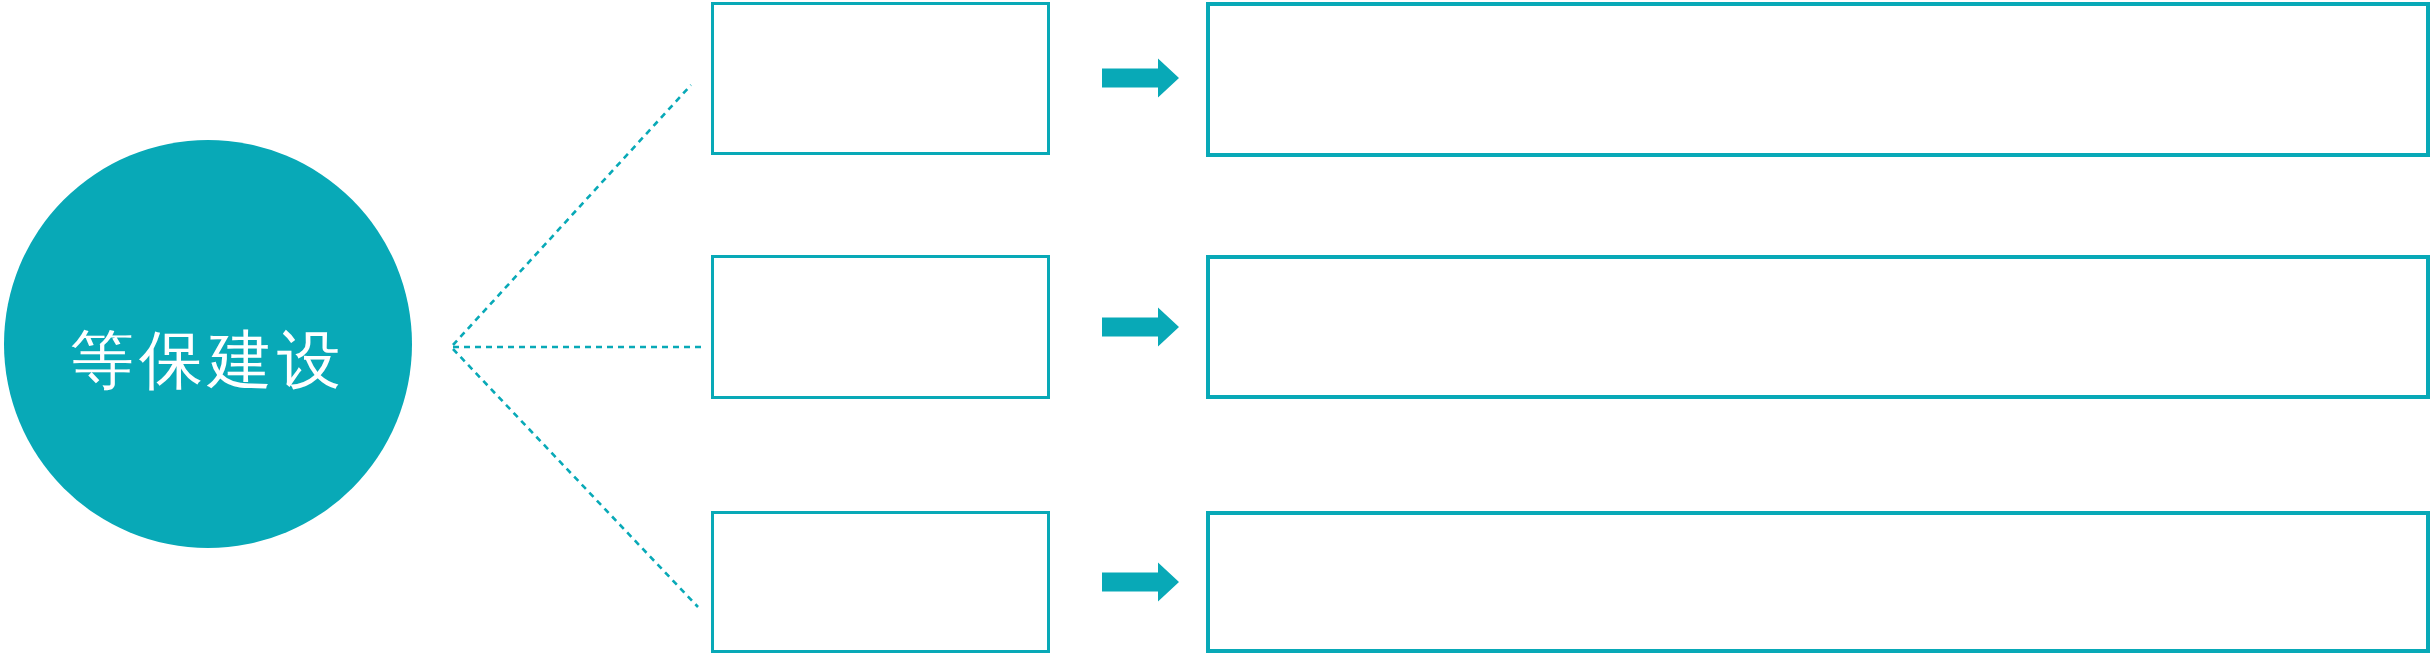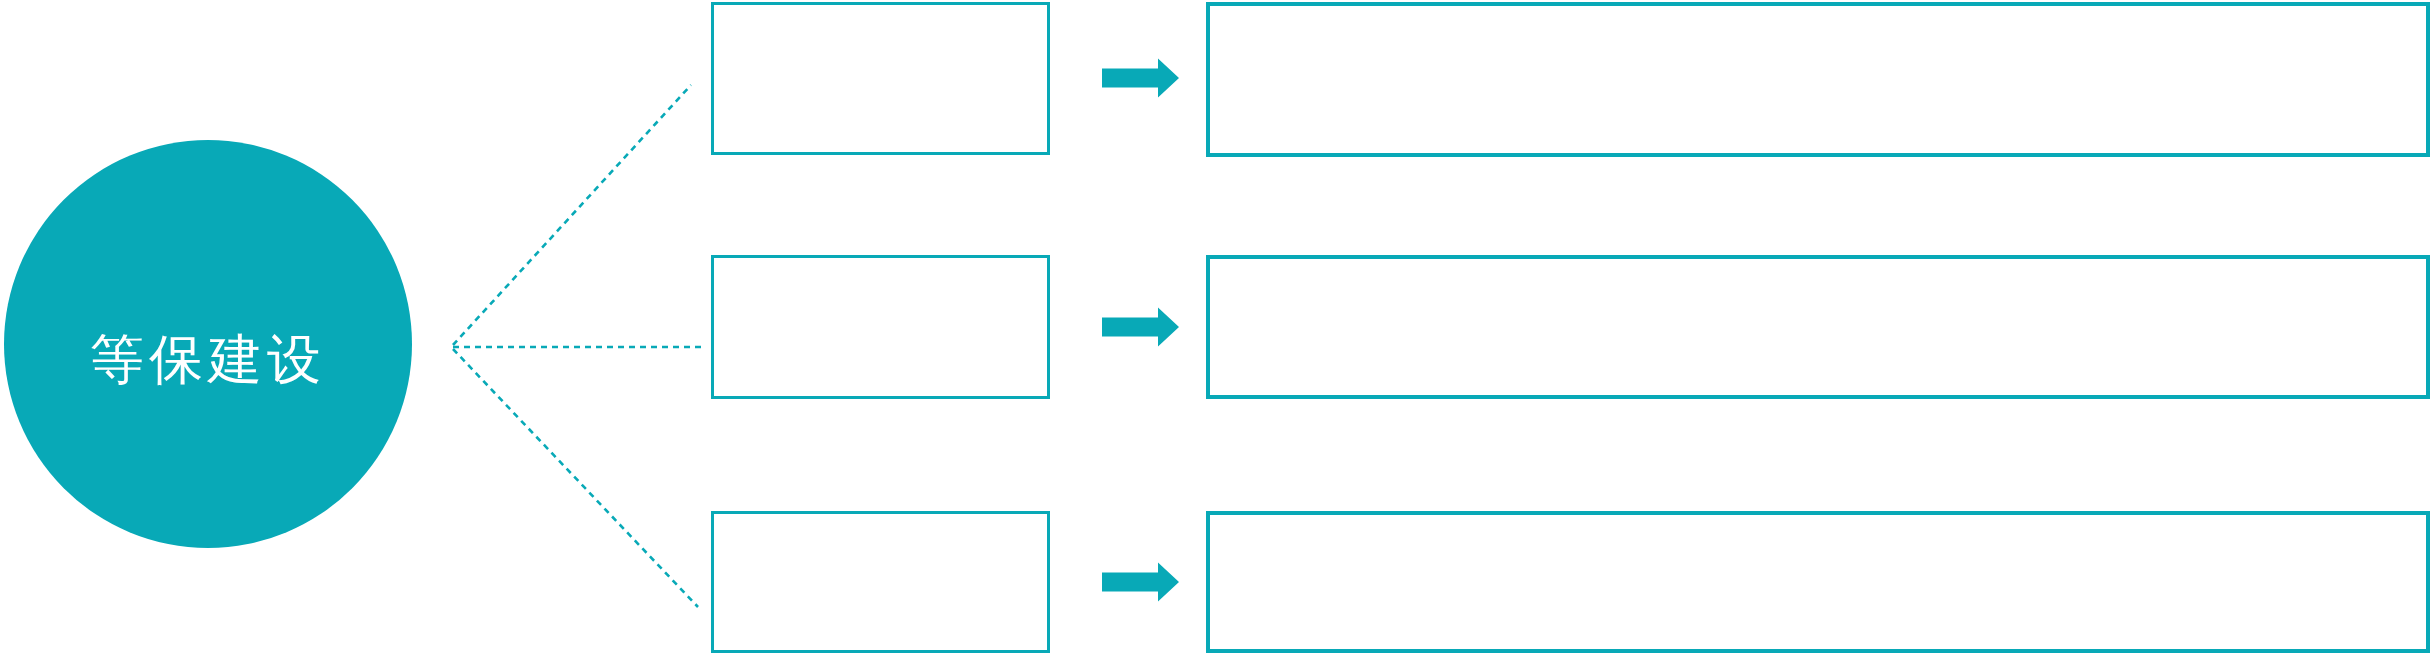--- a/index.html
+++ b/index.html
@@ -32,21 +32,21 @@
     width: 408px; height: 408px;
     border-radius: 50%;
     background: var(--accent);
     color: var(--circle-text);
     display: flex;
     align-items: center;
     justify-content: center;
     text-align: center;
   }
   .topic-label {
-    font-size: 54px;
+    font-size: 64px;
     font-weight: 300;
     line-height: 76px;
     letter-spacing: 5px;
     transform: translateY(16px);
   }
   .topic-label span { display: block; }
   .step-box {
     position: absolute;
     left: 711px;
     width: 339px;

